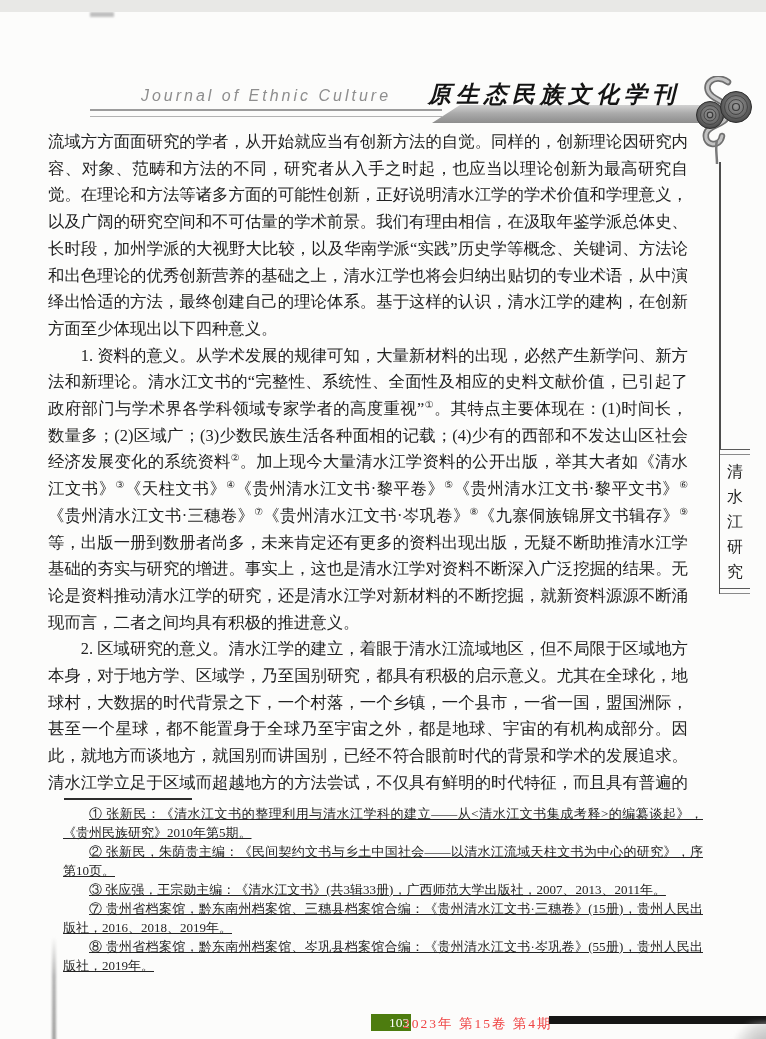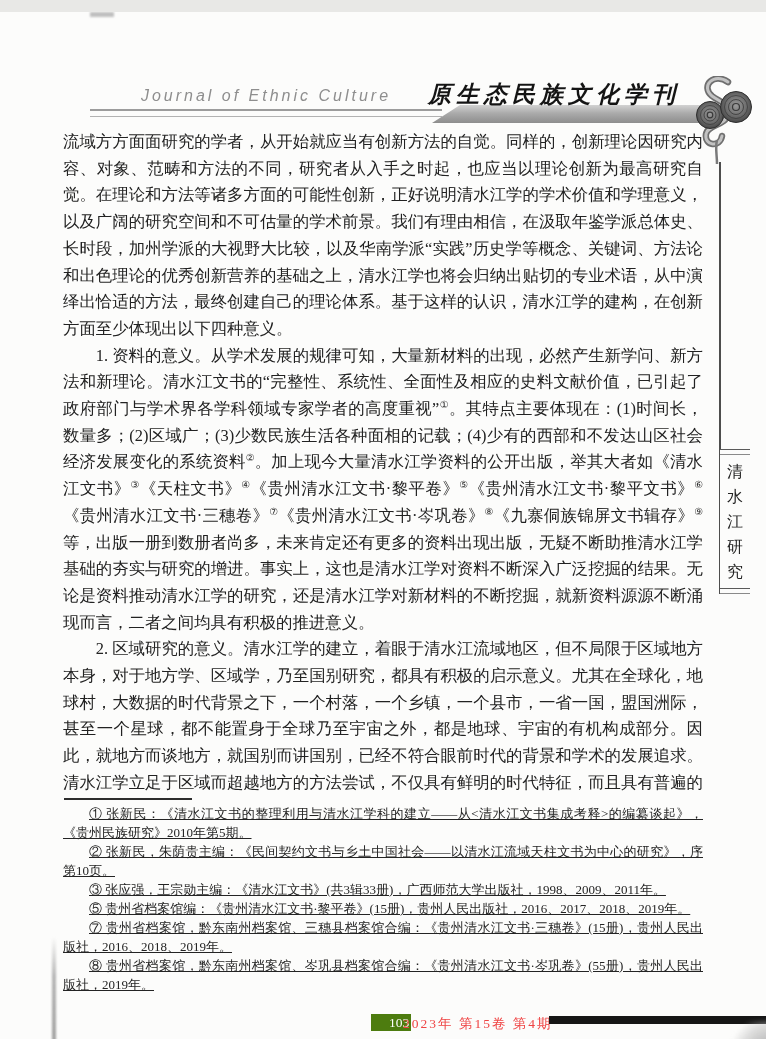--- a/index.html
+++ b/index.html
@@ -33,21 +33,21 @@
   }
   .ornament{position:absolute;left:686px;top:64px;width:76px;height:92px;}
   .vrule{position:absolute;left:719px;top:150px;width:1.5px;height:288px;background:#4d4d4d;}
   
   .side-tab{position:absolute;left:719px;top:437px;width:30px;border-left:1.5px solid #4d4d4d;}
   .tab-rule{height:4px;border-top:1.5px solid #5a5a5a;border-bottom:1px solid #8a8a8a;}
   .tab-chars{padding:4px 0;}
   .tab-chars span{display:block;text-align:center;font-size:16px;line-height:25px;color:#222;}
   
   .article{
-    position:absolute;left:63px;top:117px;width:640px;height:666px;overflow:hidden;
+    position:absolute;left:48px;top:117px;width:640px;height:666px;overflow:hidden;
     font-size:16.4px;line-height:26.7px;text-align:justify;text-justify:inter-ideograph;
   }
   .article p{margin:0;}
   .article p.indent{text-indent:2em;}
   .article sup{font-size:0.6em;vertical-align:super;line-height:0;}
   
   .fn-rule{position:absolute;left:64px;top:786px;width:128px;height:2px;background:#2d2d2d;}
   .footnotes{
     position:absolute;left:63px;top:792px;width:640px;height:208px;overflow:hidden;
     font-size:13px;line-height:19px;text-align:justify;text-justify:inter-ideograph;color:#242424;
@@ -122,22 +122,21 @@
     <p>流域方方面面研究的学者，从开始就应当有创新方法的自觉。同样的，创新理论因研究内容、对象、范畴和方法的不同，研究者从入手之时起，也应当以理论创新为最高研究自觉。在理论和方法等诸多方面的可能性创新，正好说明清水江学的学术价值和学理意义，以及广阔的研究空间和不可估量的学术前景。我们有理由相信，在汲取年鉴学派总体史、长时段，加州学派的大视野大比较，以及华南学派“实践”历史学等概念、关键词、方法论和出色理论的优秀创新营养的基础之上，清水江学也将会归纳出贴切的专业术语，从中演绎出恰适的方法，最终创建自己的理论体系。基于这样的认识，清水江学的建构，在创新方面至少体现出以下四种意义。</p>
     <p class="indent">1. 资料的意义。从学术发展的规律可知，大量新材料的出现，必然产生新学问、新方法和新理论。清水江文书的“完整性、系统性、全面性及相应的史料文献价值，已引起了政府部门与学术界各学科领域专家学者的高度重视”<sup>①</sup>。其特点主要体现在：(1)时间长，数量多；(2)区域广；(3)少数民族生活各种面相的记载；(4)少有的西部和不发达山区社会经济发展变化的系统资料<sup>②</sup>。加上现今大量清水江学资料的公开出版，举其大者如《清水江文书》<sup>③</sup>《天柱文书》<sup>④</sup>《贵州清水江文书·黎平卷》<sup>⑤</sup>《贵州清水江文书·黎平文书》<sup>⑥</sup>《贵州清水江文书·三穗卷》<sup>⑦</sup>《贵州清水江文书·岑巩卷》<sup>⑧</sup>《九寨侗族锦屏文书辑存》<sup>⑨</sup>等，出版一册到数册者尚多，未来肯定还有更多的资料出现出版，无疑不断助推清水江学基础的夯实与研究的增进。事实上，这也是清水江学对资料不断深入广泛挖掘的结果。无论是资料推动清水江学的研究，还是清水江学对新材料的不断挖掘，就新资料源源不断涌现而言，二者之间均具有积极的推进意义。</p>
     <p class="indent">2. 区域研究的意义。清水江学的建立，着眼于清水江流域地区，但不局限于区域地方本身，对于地方学、区域学，乃至国别研究，都具有积极的启示意义。尤其在全球化，地球村，大数据的时代背景之下，一个村落，一个乡镇，一个县市，一省一国，盟国洲际，甚至一个星球，都不能置身于全球乃至宇宙之外，都是地球、宇宙的有机构成部分。因此，就地方而谈地方，就国别而讲国别，已经不符合眼前时代的背景和学术的发展追求。清水江学立足于区域而超越地方的方法尝试，不仅具有鲜明的时代特征，而且具有普遍的学术意义。</p>
 
   </div>
 
   <div class="fn-rule"></div>
   <div class="footnotes">
     <p>① 张新民：《清水江文书的整理利用与清水江学科的建立——从&lt;清水江文书集成考释&gt;的编纂谈起》，《贵州民族研究》2010年第5期。</p>
     <p>② 张新民，朱荫贵主编：《民间契约文书与乡土中国社会——以清水江流域天柱文书为中心的研究》，序第10页。</p>
-    <p>③ 张应强，王宗勋主编：《清水江文书》(共3辑33册)，广西师范大学出版社，1998、2009、2011年。</p>
-    <p>⑤ 贵州省档案馆编：《贵州清水江文书·黎平卷》(15册)，贵州人民出版社，2016、2017、2018、2019年。</p>
+    <p>③ 张应强，王宗勋主编：《清水江文书》(共3辑33册)，广西师范大学出版社，2007、2013、2011年。</p>
     <p>⑦ 贵州省档案馆，黔东南州档案馆、三穗县档案馆合编：《贵州清水江文书·三穗卷》(15册)，贵州人民出版社，2016、2018、2019年。</p>
     <p>⑧ 贵州省档案馆，黔东南州档案馆、岑巩县档案馆合编：《贵州清水江文书·岑巩卷》(55册)，贵州人民出版社，2019年。</p>
 
   </div>
 
   <div class="page-num">103</div>
   <div class="issue">2023年 第15卷 第4期</div>
   <div class="footer-bar"></div>
 
   <div class="smudge-top"></div>

